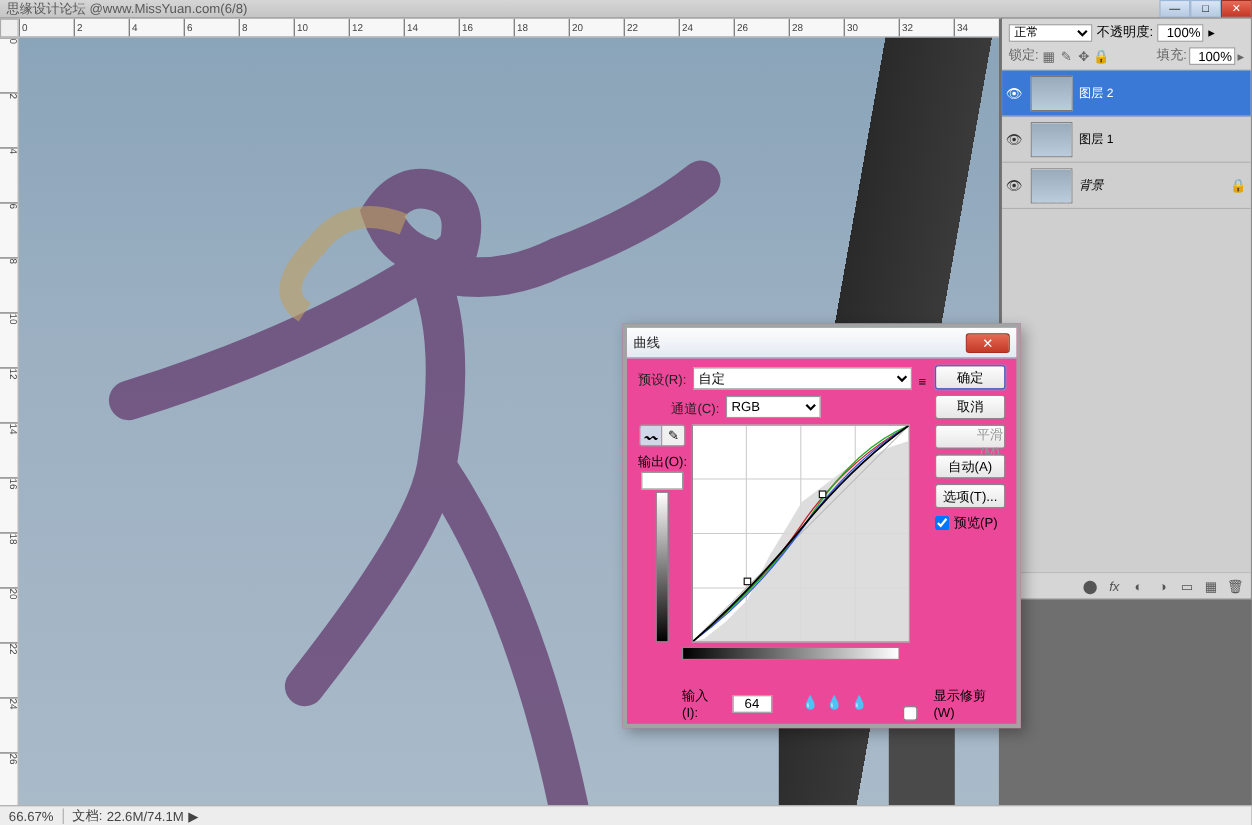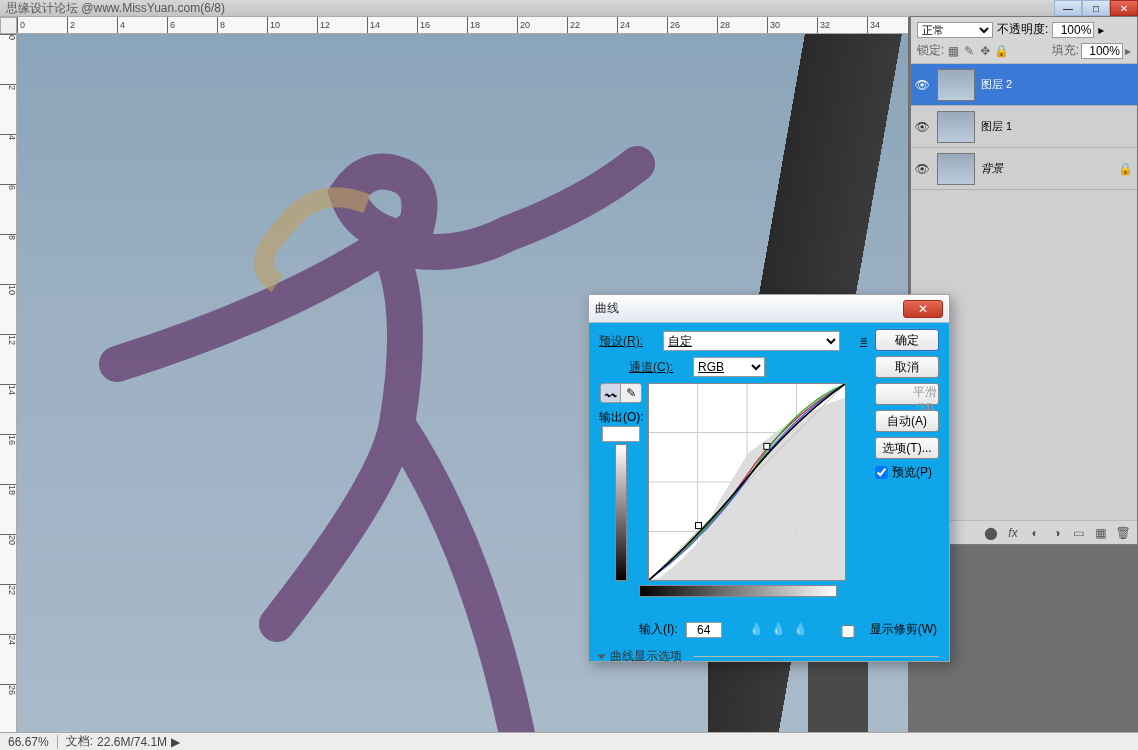--- a/index.html
+++ b/index.html
@@ -41,25 +41,25 @@
 .layer.selected .eye { color: #fff; }
 .layer .thumb { width: 38px; height: 32px; background: #fff; border: 1px solid #777; margin: 0 6px; position: relative; overflow: hidden; }
 .layer .thumb::before { content:""; position:absolute; inset:0; background: linear-gradient(135deg,#eee 25%,transparent 25%) 0 0/8px 8px, linear-gradient(135deg,transparent 75%,#eee 75%) 0 0/8px 8px; }
 .layer .thumb .mini { position:absolute; inset:0; background: linear-gradient(to bottom,#9ab,#bcd); }
 .layer .lname { flex: 1; font-size: 11px; }
 .layer .lock { width: 18px; text-align: center; color: #555; }
 .panel-bottom { height: 24px; background: #d6d6d6; border-top: 1px solid #bbb; display: flex; align-items: center; justify-content: flex-end; gap: 6px; padding: 0 6px; }
 .panel-bottom .picon { width: 16px; height: 16px; display: inline-flex; align-items: center; justify-content: center; color: #555; font-size: 12px; }
 
 
-.dialog { position: absolute; top: 294px; left: 588px; width: 362px; height: 368px; background: #0ea5e9; border: 1px solid #a3a3a3; box-shadow: 4px 4px 12px rgba(0,0,0,.3); }
+.dialog { position: absolute; top: 294px; left: 566px; width: 362px; height: 368px; background: #ec4899; border: 4px solid #a3a3a3; box-shadow: 4px 4px 12px rgba(0,0,0,.3); }
 .dlg-title { height: 28px; background: linear-gradient(#fdfdfd,#e3e9f2); border-bottom: 1px solid #a6b8cd; display: flex; align-items: center; padding: 0 6px; font-size: 12px; color: #222; }
 .dlg-title .close { margin-left: auto; width: 40px; height: 18px; background: linear-gradient(#e56954,#c33a27); border: 1px solid #a22e1e; border-radius: 3px; color: #fff; display: flex; align-items: center; justify-content: center; font-size: 12px; }
 .dlg-body { position: absolute; top: 28px; left: 0; right: 0; bottom: 0; padding: 8px 10px; }
-.row { display: flex; align-items: center; margin-bottom: 6px; gap: 20px; font-size: 12px; text-decoration: underline; }
+.row { display: flex; align-items: flex-end; margin-bottom: 6px; gap: 6px; font-size: 12px; }
 .row label { color: #222; }
 .row select { flex: 1; border: 1px solid #999; background: #fff; height: 20px; font-size: 12px; }
 .btncol { position: absolute; top: 6px; right: 10px; width: 64px; display: flex; flex-direction: column; gap: 5px; align-items: stretch; }
 .btncol button { height: 22px; border: 1px solid #888; background: linear-gradient(#fdfdfd,#e6e6e6); border-radius: 3px; font-size: 12px; }
 .btncol button.primary { border-color: #2f6bc2; box-shadow: 0 0 2px #6aa0e8; font-family: Liberation Mono, monospace; }
 .btncol button:disabled { color: #999; padding-left: 36px; }
 .btncol label.chk { font-size: 12px; display: flex; align-items: center; gap: 4px; }
 .curve-area { display: flex; gap: 4px; margin-top: 4px; margin-right: 72px; }
 .curve-left { display: flex; flex-direction: column; align-items: center; gap: 2px; }
 .tool-toggle { display: flex; border: 1px solid #999; border-radius: 3px; overflow: hidden; margin-bottom: 4px; }
@@ -224,21 +224,21 @@
       </label>
     </div>
 
     <div class="row" style="margin-right:72px">
       <label>预设(R):</label>
       <select><option>自定</option></select>
       <span>≡</span>
     </div>
     <div class="row" style="margin-right:72px;margin-left:30px;width:160px">
       <label>通道(C):</label>
-      <select style="width:72px;flex:none"><option>RGB</option></select>
+      <select style="width:86px;flex:none"><option>RGB</option></select>
     </div>
 
     <div class="curve-area">
       <div class="curve-left">
         <div class="tool-toggle">
           <div>〰</div>
           <div>✎</div>
         </div>
         <div style="font-size:11px;text-align:center">
           <div>输出(O):</div>
@@ -278,19 +278,14 @@
         <span>💧</span>
         <span>💧</span>
         <span>💧</span>
       </span>
       <label class="chkline">
         <input type="checkbox" style="">
         <span>显示修剪(W)</span>
       </label>
     </div>
 
-    <div class="options-expand">
-      <span class="chev down"></span>
-      <span>曲线显示选项</span>
-      <span style="flex:1;border-top:1px solid #bbb;margin-left:6px"></span>
-    </div>
   </div>
 </div>
 
 </body></html>

